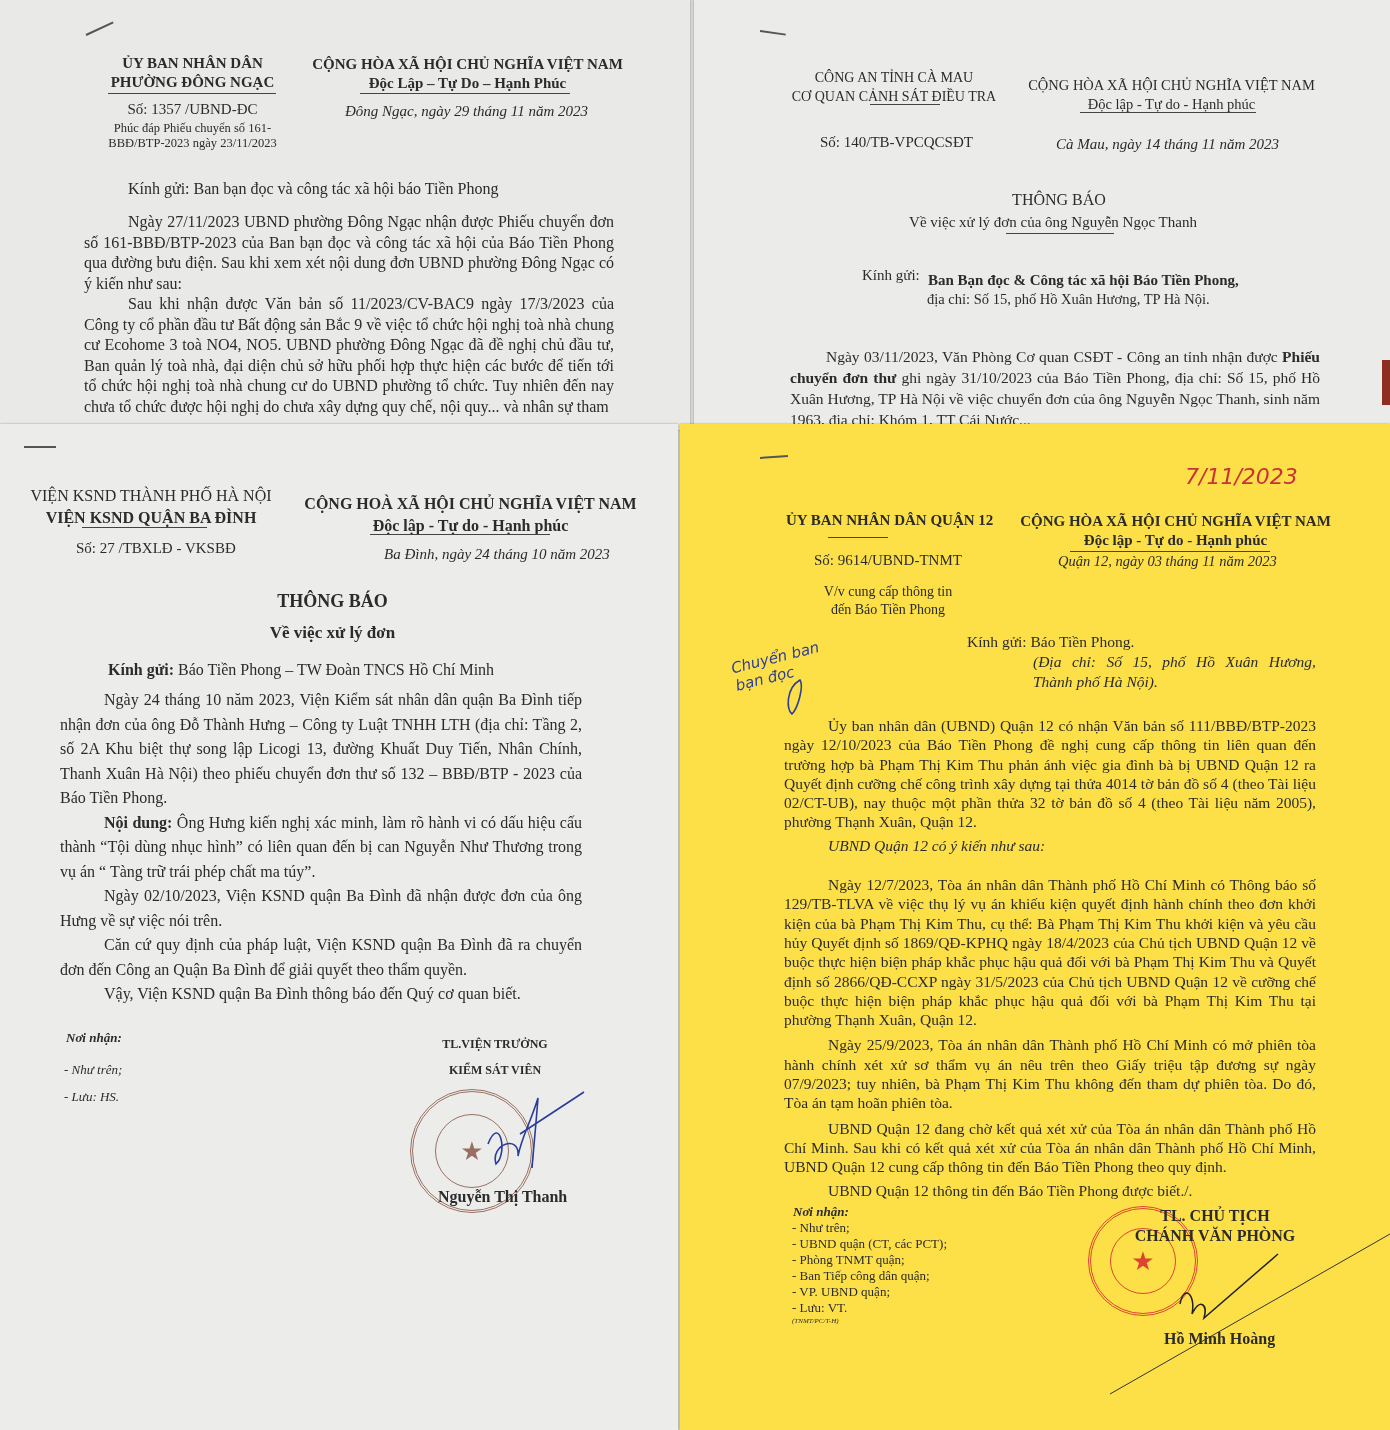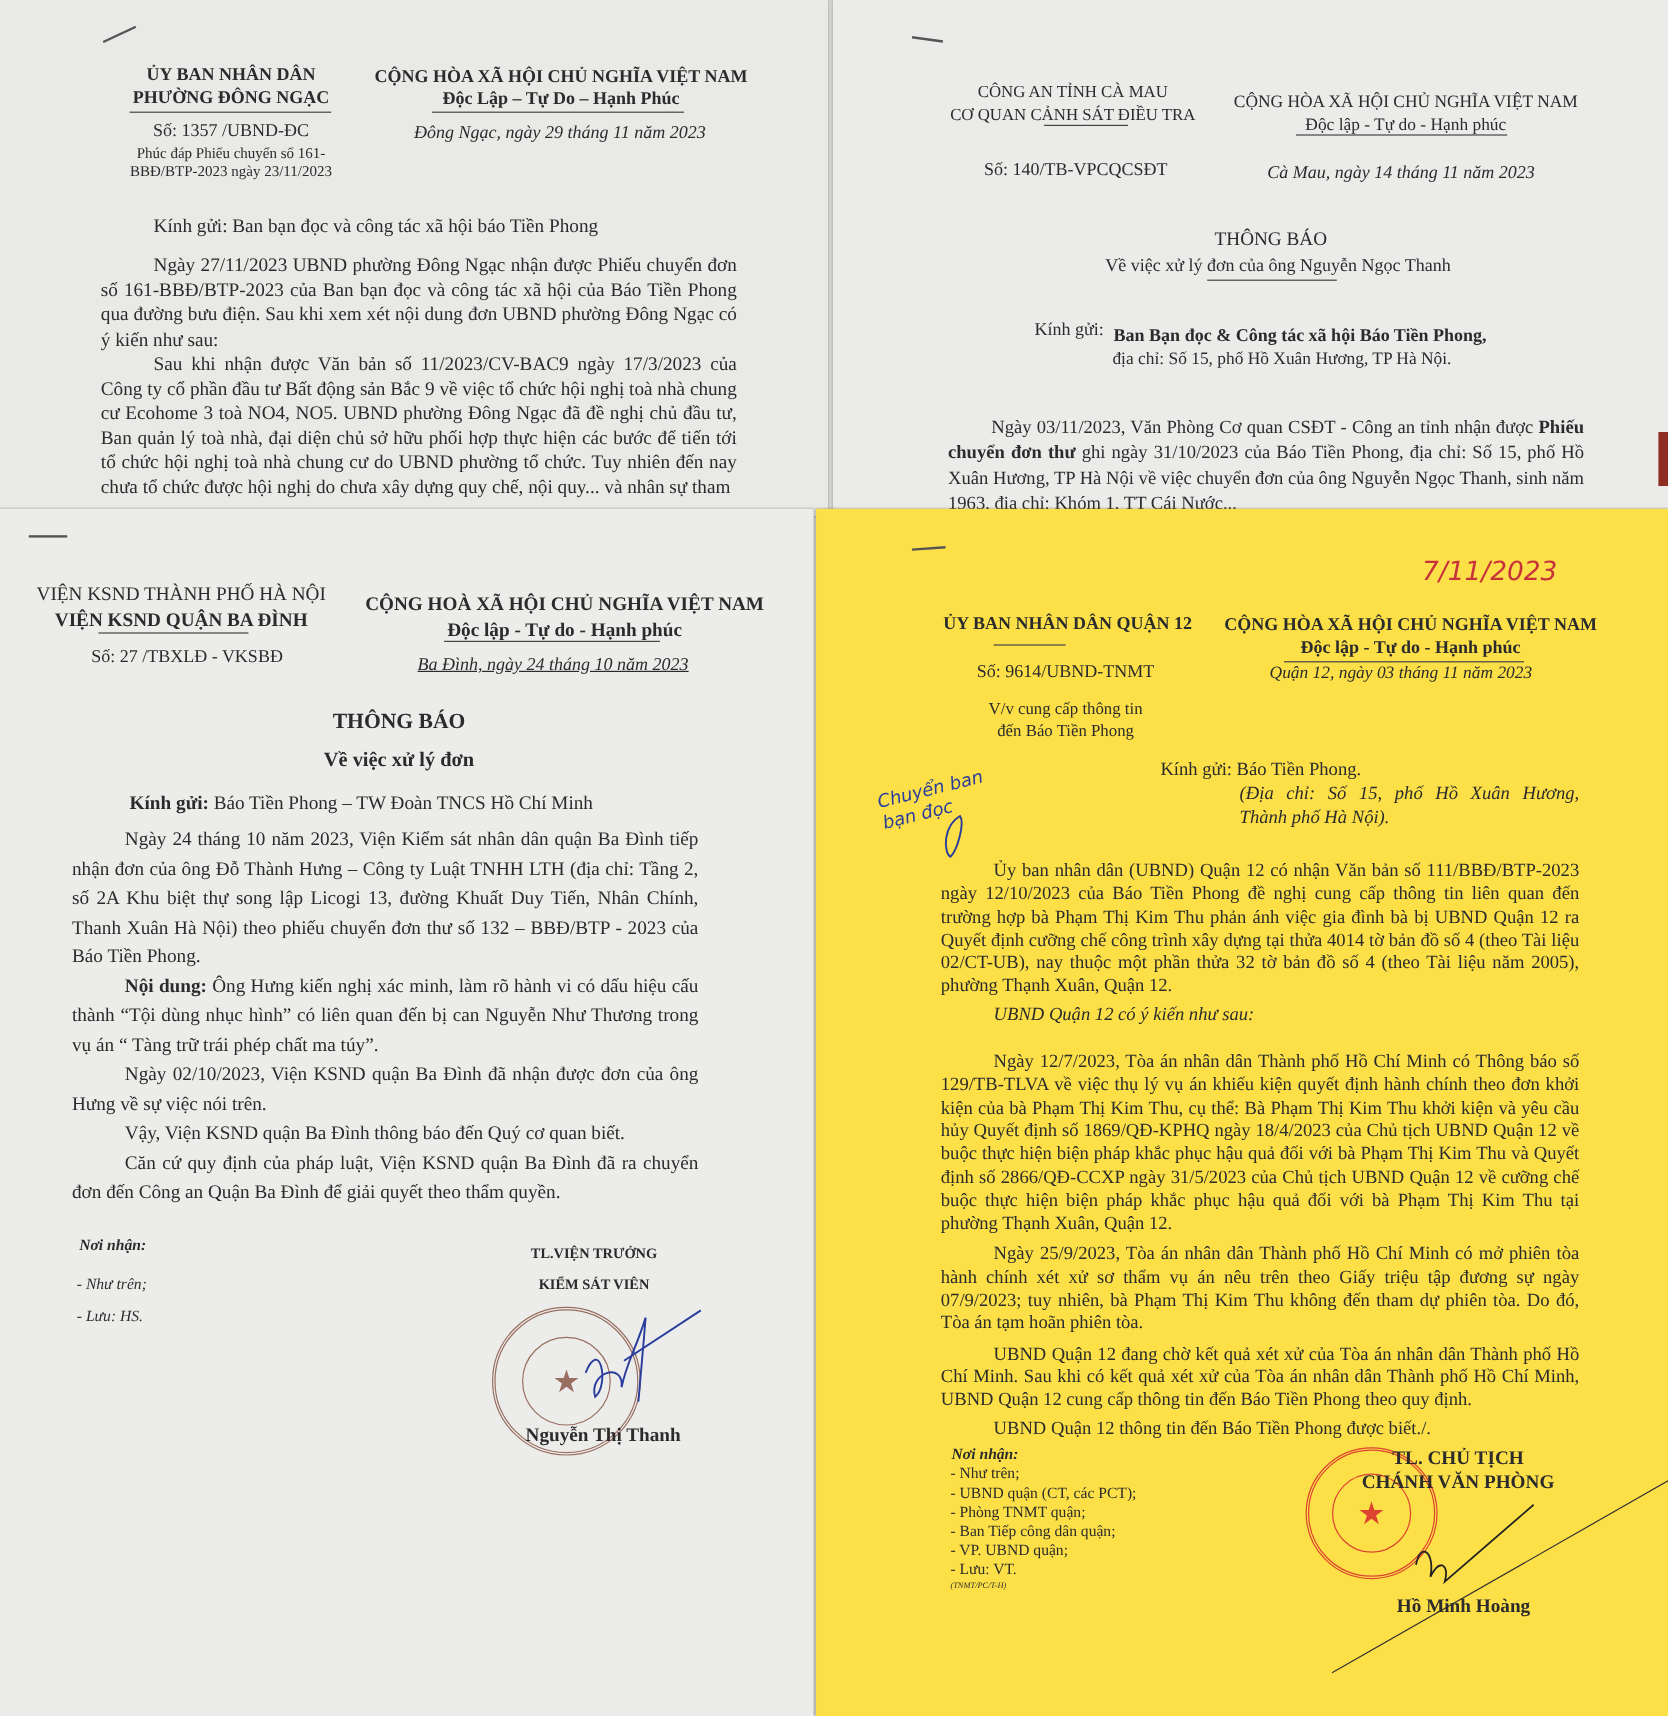--- a/index.html
+++ b/index.html
@@ -81,21 +81,21 @@
   <div class="abs c" style="left:325px;top:76px;width:305px;font-size:14.5px;line-height:19px;">
     <div>CỘNG HÒA XÃ HỘI CHỦ NGHĨA VIỆT NAM</div>
     <div>Độc lập - Tự do - Hạnh phúc</div>
   </div>
   <div class="rule" style="left:386px;top:112px;width:176px;"></div>
 
   <div class="abs" style="left:126px;top:134px;font-size:15px;">Số: 140/TB-VPCQCSĐT</div>
   <div class="abs i" style="left:362px;top:136px;font-size:15px;">Cà Mau, ngày 14 tháng 11 năm 2023</div>
 
   <div class="abs c" style="left:200px;top:191px;width:330px;font-size:16px;">THÔNG BÁO</div>
-  <div class="abs c" style="left:156px;top:214px;width:430px;font-size:15px;">Về việc xử lý đơn của ông Nguyễn Ngọc Thanh</div>
+  <div class="abs c" style="left:144px;top:214px;width:430px;font-size:15px;">Về việc xử lý đơn của ông Nguyễn Ngọc Thanh</div>
   <div class="rule" style="left:312px;top:233px;width:108px;"></div>
 
   <div class="abs" style="left:168px;top:267px;font-size:15px;">Kính gửi:</div>
   <div class="abs b" style="left:234px;top:272px;font-size:15px;">Ban Bạn đọc &amp; Công tác xã hội Báo Tiền Phong,</div>
   <div class="abs" style="left:233px;top:291px;font-size:14.5px;">địa chỉ: Số 15, phố Hồ Xuân Hương, TP Hà Nội.</div>
 
   <div class="para" style="left:96px;top:346px;width:530px;font-size:15.5px;line-height:21px;">
     <p style="text-indent:36px;">
       <span>Ngày 03/11/2023, Văn Phòng Cơ quan CSĐT - Công an tỉnh nhận được</span>
       <span class="b">Phiếu chuyển đơn thư</span><span> ghi ngày 31/10/2023 của Báo Tiền Phong, địa chỉ: Số 15, phố Hồ Xuân Hương, TP Hà Nội về việc chuyển đơn của ông Nguyễn Ngọc Thanh, sinh năm 1963, địa chỉ: Khóm 1, TT Cái Nước...</span>
@@ -113,35 +113,35 @@
   </div>
   <div class="rule" style="left:82px;top:103px;width:125px;"></div>
 
   <div class="abs c b" style="left:298px;top:69px;width:345px;font-size:16px;line-height:22px;">
     <div>CỘNG HOÀ XÃ HỘI CHỦ NGHĨA VIỆT NAM</div>
     <div>Độc lập - Tự do - Hạnh phúc</div>
   </div>
   <div class="rule" style="left:370px;top:110px;width:180px;"></div>
 
   <div class="abs" style="left:76px;top:116px;font-size:15px;">Số: 27 /TBXLĐ - VKSBĐ</div>
-  <div class="abs i" style="left:348px;top:122px;font-size:15px;text-decoration:underline;">Ba Đình, ngày 24 tháng 10 năm 2023</div>
+  <div class="abs i" style="left:384px;top:122px;font-size:15px;">Ba Đình, ngày 24 tháng 10 năm 2023</div>
 
   <div class="abs c b" style="left:190px;top:167px;width:285px;font-size:18px;">THÔNG BÁO</div>
   <div class="abs c b" style="left:190px;top:199px;width:285px;font-size:17px;">Về việc xử lý đơn</div>
 
   <div class="abs" style="left:108px;top:237px;font-size:16px;">
     <span class="b">Kính gửi:</span><span> Báo Tiền Phong – TW Đoàn TNCS Hồ Chí Minh</span>
   </div>
 
   <div class="para" style="left:60px;top:264px;width:522px;font-size:16px;line-height:24.5px;">
     <p>Ngày 24 tháng 10 năm 2023, Viện Kiểm sát nhân dân quận Ba Đình tiếp nhận đơn của ông Đỗ Thành Hưng – Công ty Luật TNHH LTH (địa chỉ: Tầng 2, số 2A Khu biệt thự song lập Licogi 13, đường Khuất Duy Tiến, Nhân Chính, Thanh Xuân Hà Nội) theo phiếu chuyển đơn thư số 132 – BBĐ/BTP - 2023 của Báo Tiền Phong.</p>
     <p><span class="b">Nội dung:</span><span> Ông Hưng kiến nghị xác minh, làm rõ hành vi có dấu hiệu cấu thành “Tội dùng nhục hình” có liên quan đến bị can Nguyễn Như Thương trong vụ án “ Tàng trữ trái phép chất ma túy”.</span></p>
     <p>Ngày 02/10/2023, Viện KSND quận Ba Đình đã nhận được đơn của ông Hưng về sự việc nói trên.</p>
+    <p>Căn cứ quy định của pháp luật, Viện KSND quận Ba Đình đã ra chuyển đơn đến Công an Quận Ba Đình để giải quyết theo thẩm quyền.</p>
     <p>Vậy, Viện KSND quận Ba Đình thông báo đến Quý cơ quan biết.</p>
-    <p>Căn cứ quy định của pháp luật, Viện KSND quận Ba Đình đã ra chuyển đơn đến Công an Quận Ba Đình để giải quyết theo thẩm quyền.</p>
   </div>
 
   <div class="abs i b" style="left:66px;top:606px;font-size:13px;">Nơi nhận:</div>
   <div class="list i" style="left:64px;top:632px;line-height:27px;">
     <div>- Như trên;</div>
     <div>- Lưu: HS.</div>
   </div>
 
   <div class="abs c b" style="left:410px;top:607px;width:170px;font-size:12px;line-height:26px;">
     <div>TL.VIỆN TRƯỞNG</div>

